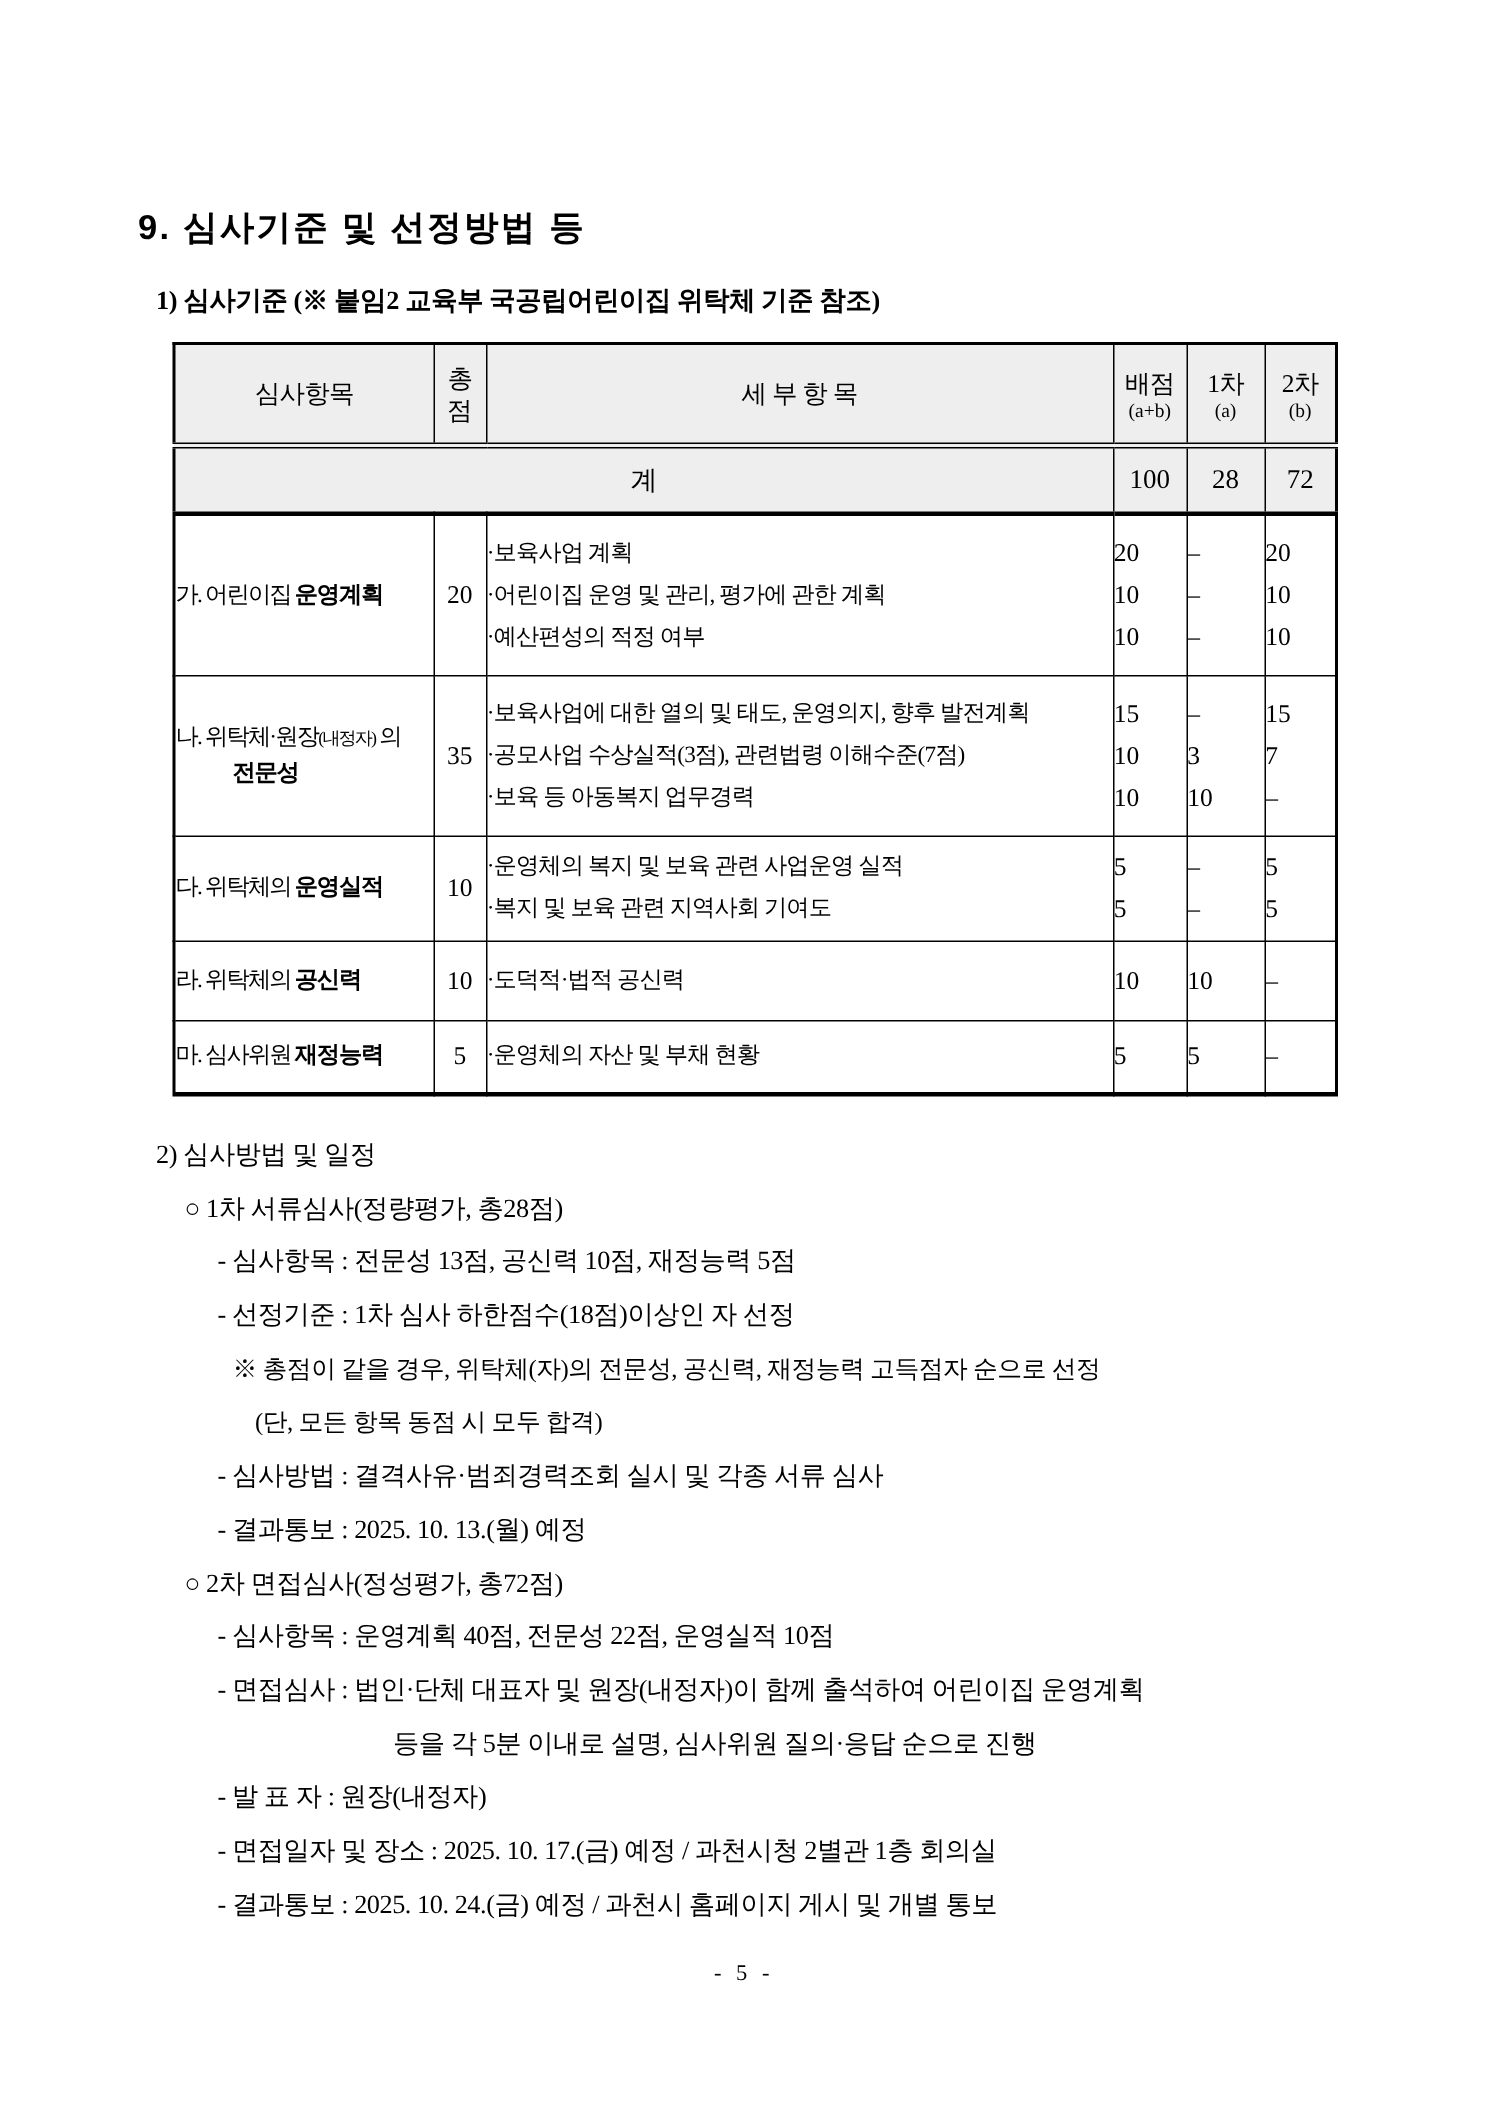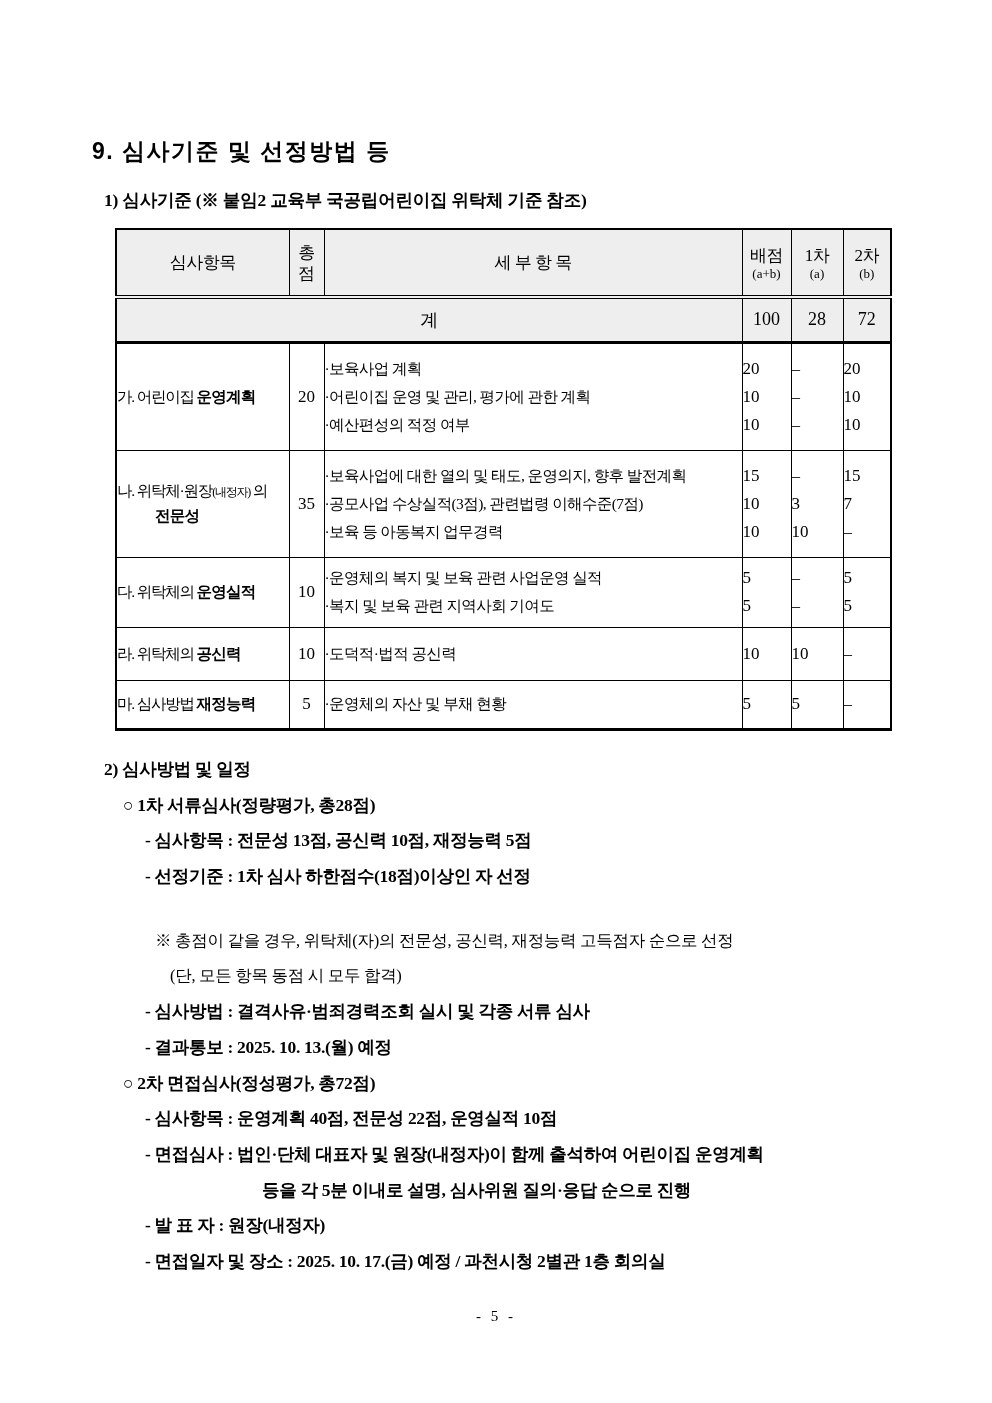--- a/index.html
+++ b/index.html
@@ -36,26 +36,26 @@
   td.label .sm{font-size:12px;}
   td.label .lbl2{margin-left:38px;}
   td.cnum{text-align:center;font-size:17px;}
   td.details{padding:4px 4px 4px 8px;}
   .dline{font-size:15.5px;line-height:28px;letter-spacing:-0.6px;white-space:nowrap;}
   td.scores{}
   .sline{font-size:17px;line-height:28px;text-align:left;}
 
   
   .section2{position:absolute;left:104px;top:752px;width:870px;}
-  .ln{height:35.7px;line-height:35.7px;font-size:17.5px;font-weight:bold;
+  .ln{height:35.7px;line-height:35.7px;font-size:17.5px;font-weight:normal;
       white-space:nowrap;letter-spacing:-0.3px;}
   .ln.l0{margin-left:0;}
   .ln.l1{margin-left:19px;}
   .ln.l2{margin-left:41px;}
-  .ln.l3{margin-left:51px;font-weight:normal;font-size:16.5px;margin-top:28px;}
+  .ln.l3{margin-left:51px;font-weight:normal;font-size:16.5px;}
   .ln.l4{margin-left:66px;font-weight:normal;font-size:16.5px;}
   .ln.l5{margin-left:158px;}
 
   .footer{position:absolute;left:0;top:1308px;width:100%;text-align:center;
           font-size:15px;letter-spacing:3px;}
 </style>
 </head>
 <body>
 
 <div class="page">
@@ -185,21 +185,21 @@
             <div class="sline">10</div>
           </td>
           <td class="scores">
             <div class="sline">10</div>
           </td>
           <td class="scores">
             <div class="sline">–</div>
           </td>
         </tr>
         <tr class="r4">
-          <td class="label"><span>마. 심사방법 </span><span class="b">재정능력</span></td>
+          <td class="label"><span>마. 심사위원 </span><span class="b">재정능력</span></td>
           <td class="cnum">5</td>
           <td class="details">
             <div class="dline">·운영체의 자산 및 부채 현황</div>
           </td>
           <td class="scores">
             <div class="sline">5</div>
           </td>
           <td class="scores">
             <div class="sline">5</div>
           </td>
@@ -218,16 +218,17 @@
       <div class="ln l3">※ 총점이 같을 경우, 위탁체(자)의 전문성, 공신력, 재정능력 고득점자 순으로 선정</div>
       <div class="ln l4">(단, 모든 항목 동점 시 모두 합격)</div>
       <div class="ln l2">- 심사방법 : 결격사유·범죄경력조회 실시 및 각종 서류 심사</div>
       <div class="ln l2">- 결과통보 : 2025. 10. 13.(월) 예정</div>
       <div class="ln l1">○ 2차 면접심사(정성평가, 총72점)</div>
       <div class="ln l2">- 심사항목 : 운영계획 40점, 전문성 22점, 운영실적 10점</div>
       <div class="ln l2">- 면접심사 : 법인·단체 대표자 및 원장(내정자)이 함께 출석하여 어린이집 운영계획</div>
       <div class="ln l5">등을 각 5분 이내로 설명, 심사위원 질의·응답 순으로 진행</div>
       <div class="ln l2">- 발 표 자 : 원장(내정자)</div>
       <div class="ln l2">- 면접일자 및 장소 : 2025. 10. 17.(금) 예정 / 과천시청 2별관 1층 회의실</div>
+      <div class="ln l2">- 결과통보 : 2025. 10. 24.(금) 예정 / 과천시 홈페이지 게시 및 개별 통보</div>
     </div>
 
   <div class="footer">- 5 -</div>
 </div>
 
 </body></html>

